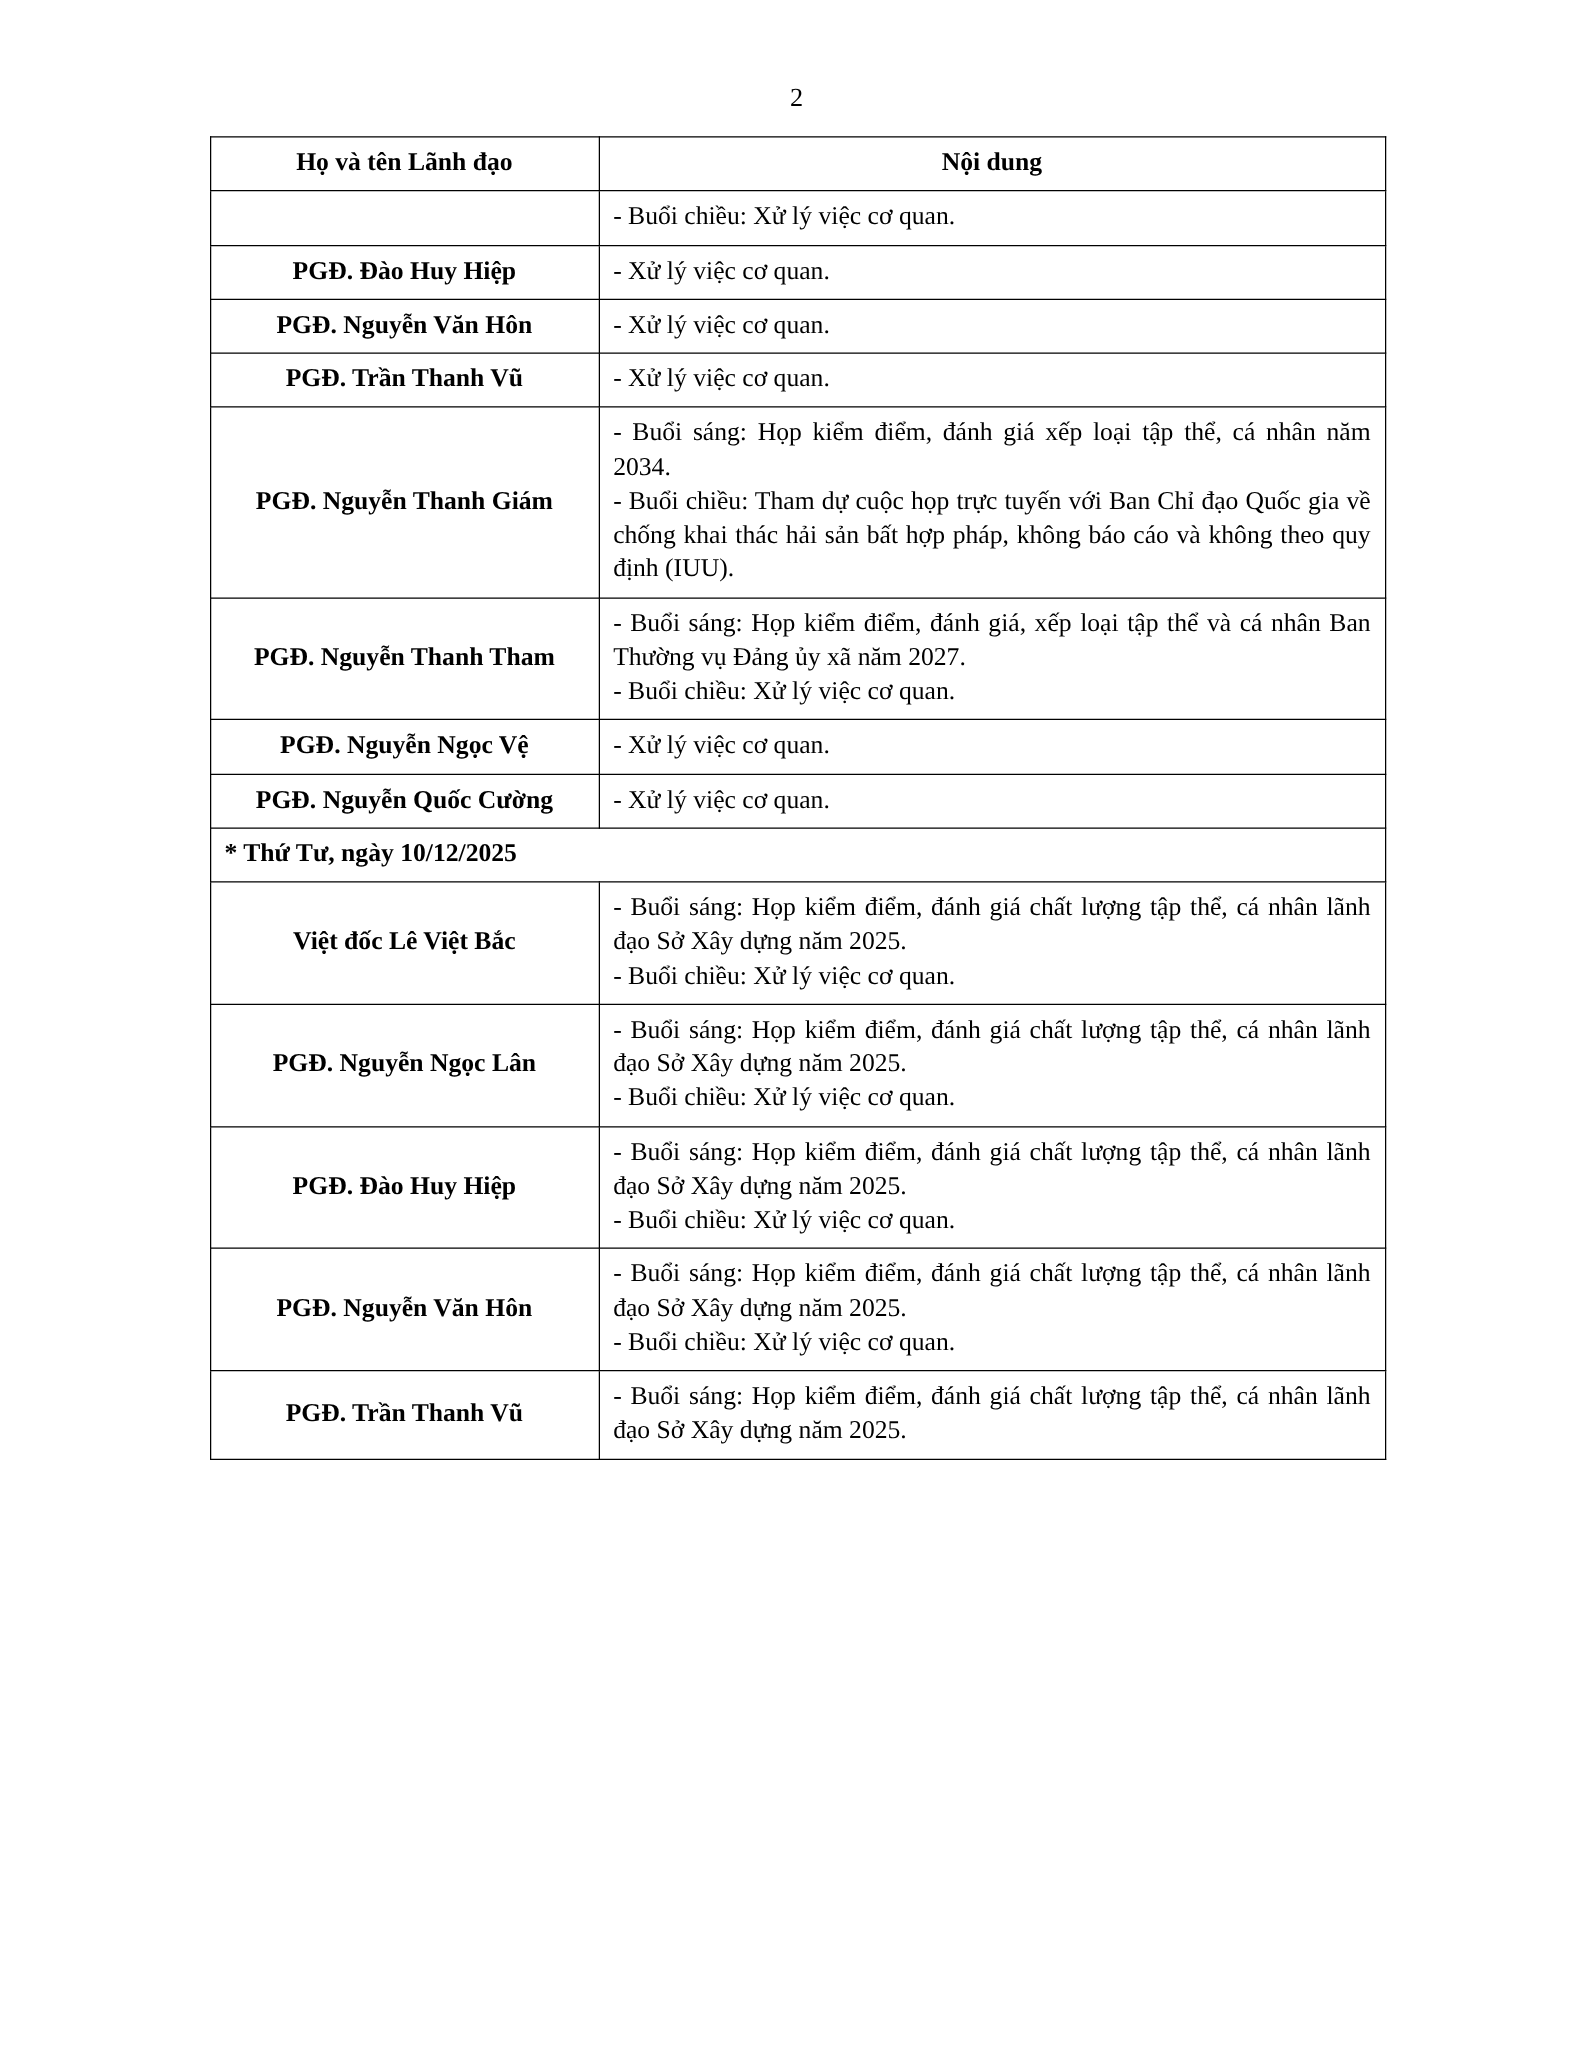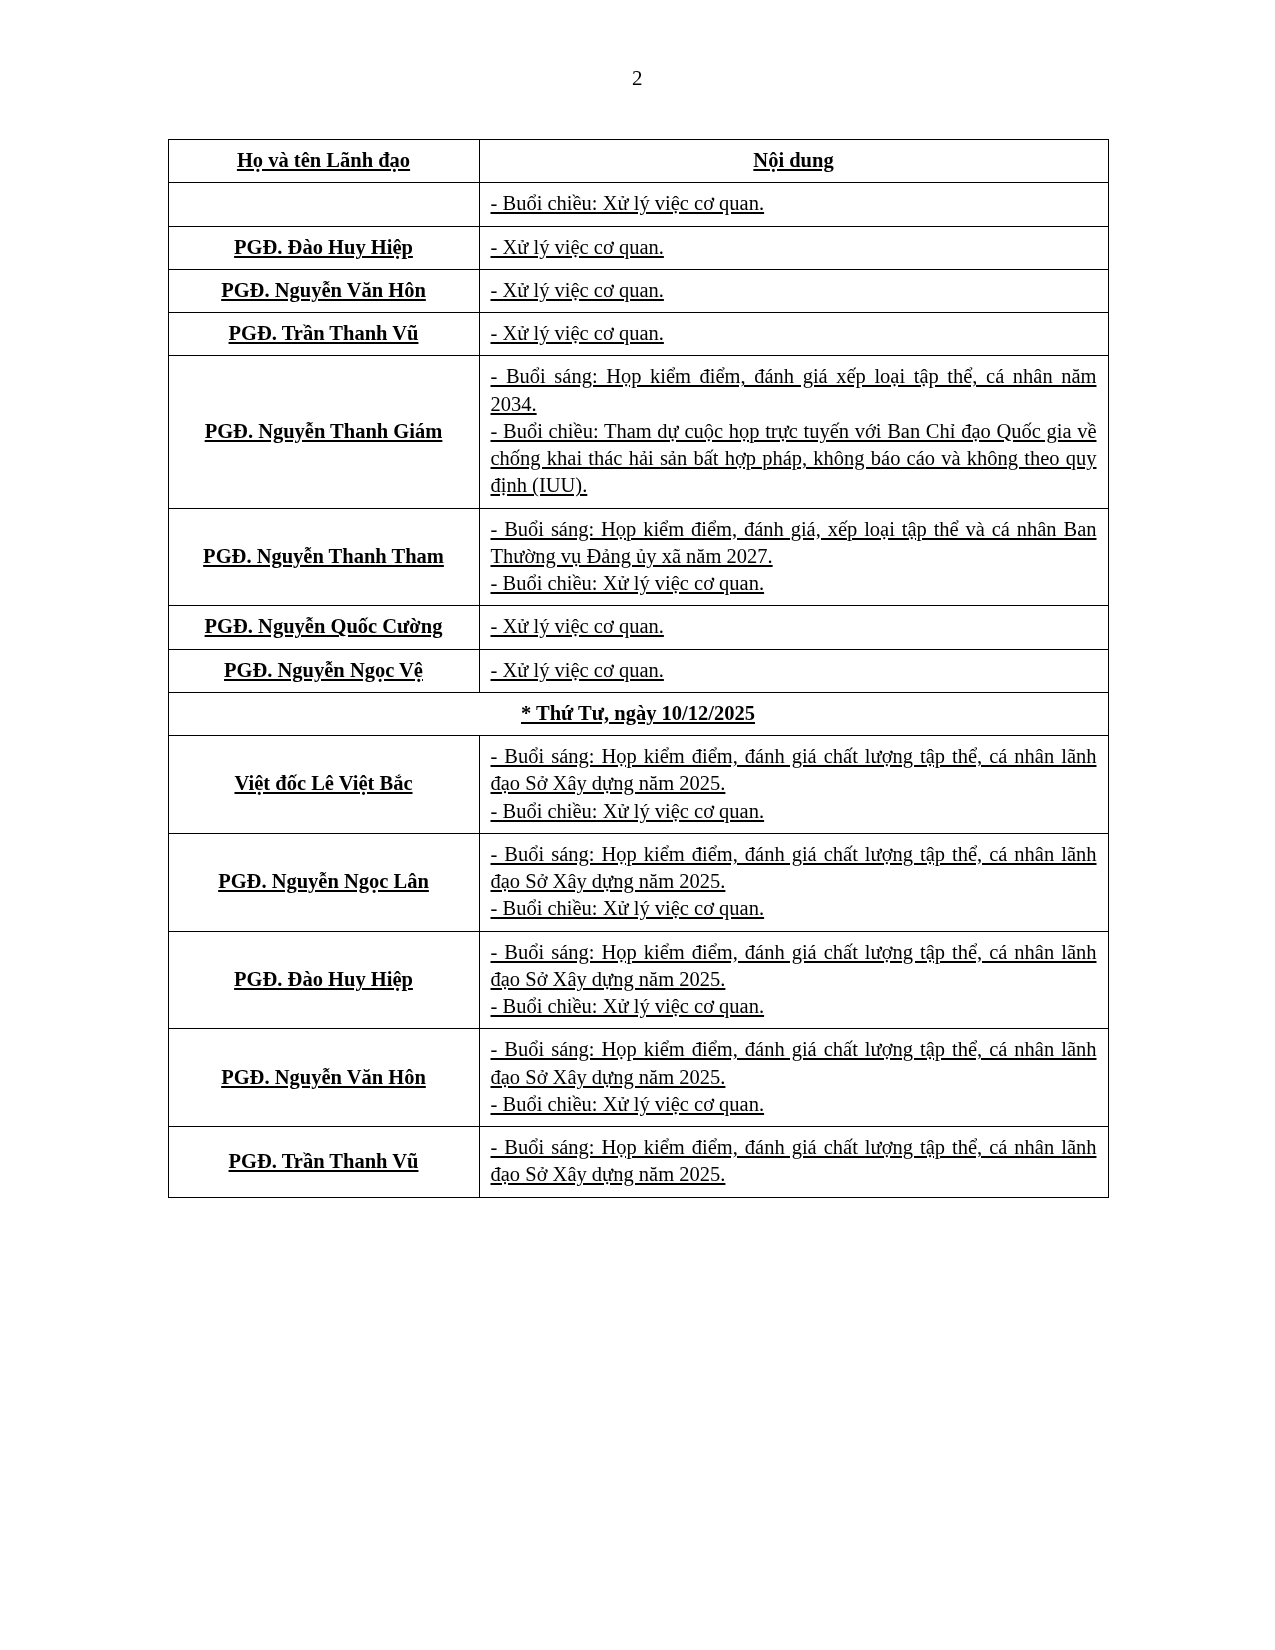--- a/index.html
+++ b/index.html
@@ -23,23 +23,22 @@
   }
   .page-number {
     text-align: center;
     font-size: 21px;
     font-family: "Liberation Serif", serif;
     margin-top: 66px;
     margin-bottom: 0;
     letter-spacing: 0.3px;
   }
   .table-wrap {
-    margin: 48px auto 0 auto;
+    margin: 18px auto 0 auto;
     width: 940px;
-    text-decoration: underline;
   }
   table.schedule {
     border-collapse: collapse;
     width: 100%;
     table-layout: fixed;
   }
   table.schedule td, table.schedule th {
     border: 1.3px solid #000000;
     vertical-align: middle;
     padding: 7px 11px 8px 11px;
@@ -63,21 +62,21 @@
   }
   td.content {
     text-align: justify;
     text-justify: inter-word;
     hyphens: none;
   }
   td.content .line {
     display: block;
   }
   td.daybar {
-    text-align: center;
+    text-align: left;
     font-weight: bold;
     font-size: 20.5px;
     padding-top: 11px;
     padding-bottom: 11px;
   }
 </style>
 </head>
 <body>
 
 <div class="page">
@@ -136,28 +135,28 @@
 
         <tr>
           <td class="name">PGĐ. Nguyễn Thanh Tham</td>
           <td class="content">
             <span class="line">- Buổi sáng: Họp kiểm điểm, đánh giá, xếp loại tập thể và cá nhân Ban Thường vụ Đảng ủy xã năm 2027.</span>
             <span class="line">- Buổi chiều: Xử lý việc cơ quan.</span>
           </td>
         </tr>
 
         <tr>
+          <td class="name">PGĐ. Nguyễn Ngọc Vệ</td>
+          <td class="content">
+            <span class="line">- Xử lý việc cơ quan.</span>
+          </td>
+        </tr>
+
+        <tr>
           <td class="name">PGĐ. Nguyễn Quốc Cường</td>
-          <td class="content">
-            <span class="line">- Xử lý việc cơ quan.</span>
-          </td>
-        </tr>
-
-        <tr>
-          <td class="name">PGĐ. Nguyễn Ngọc Vệ</td>
           <td class="content">
             <span class="line">- Xử lý việc cơ quan.</span>
           </td>
         </tr>
 
         <tr>
           <td class="daybar" colspan="2">* Thứ Tư, ngày 10/12/2025</td>
         </tr>
 
         <tr>

